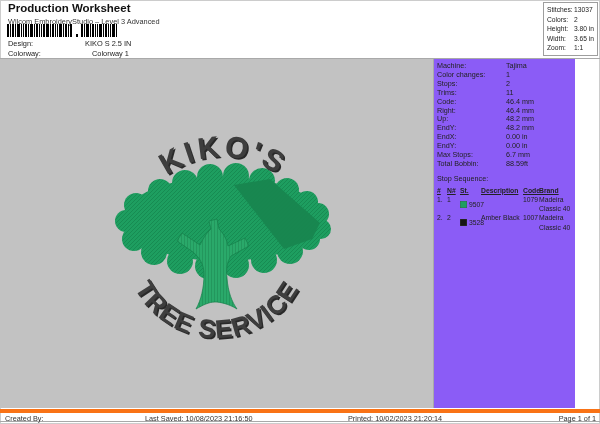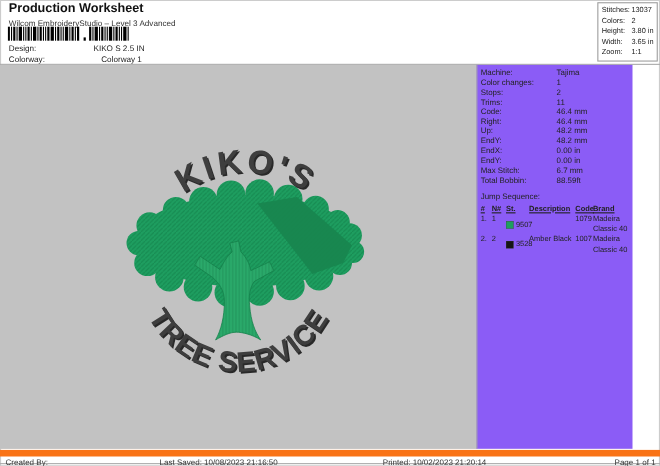--- a/index.html
+++ b/index.html
@@ -36,21 +36,21 @@
   .stop-seq { margin-top:5px; }
   .ss-title { font-size:7.2px; color:#222; margin-bottom:3px; }
   .ss-grid { display:grid; grid-template-columns:10px 13px 21px 42px 16px auto;
              font-size:6.8px; line-height:9.2px; color:#222; }
   .ss-grid .h { font-weight:bold; text-decoration:underline; }
   .st-cell { display:flex; align-items:center; gap:2px; }
   .sw { flex:0 0 auto; }
 
   
   .footer { position:absolute; left:0; top:409px; width:600px; height:13px;
-            border-top:6px solid #f97316; border-bottom:1px solid #a9a9a9; font-size:7.3px; color:#333; }
+            border-top:4px solid #f97316; border-bottom:1px solid #a9a9a9; font-size:7.3px; color:#333; }
   .footer span { position:absolute; top:1px; white-space:nowrap; }
   .f-created { left:5px; }
   .f-saved { left:145px; }
   .f-printed { left:348px; }
   .f-page { right:4px; }
 </style>
 </head>
 <body>
 
 <div class="page">
@@ -242,30 +242,30 @@
         </div>
       <div class="mrow">
           <span>EndX:</span>
           <span>0.00 in</span>
         </div>
       <div class="mrow">
           <span>EndY:</span>
           <span>0.00 in</span>
         </div>
       <div class="mrow">
-          <span>Max Stitch:</span>
+          <span>Max Stops:</span>
           <span>6.7 mm</span>
         </div>
       <div class="mrow">
           <span>Total Bobbin:</span>
           <span>88.59ft</span>
         </div>
 
       <div class="stop-seq">
-        <div class="ss-title">Jump Sequence:</div>
+        <div class="ss-title">Stop Sequence:</div>
         <div class="ss-grid">
           <span class="h">#</span>
           <span class="h">N#</span>
           <span class="h">St.</span>
           <span class="h">Description</span>
           <span class="h">Code</span>
           <span class="h">Brand</span>
 
           <span>1.</span>
           <span>1</span>

